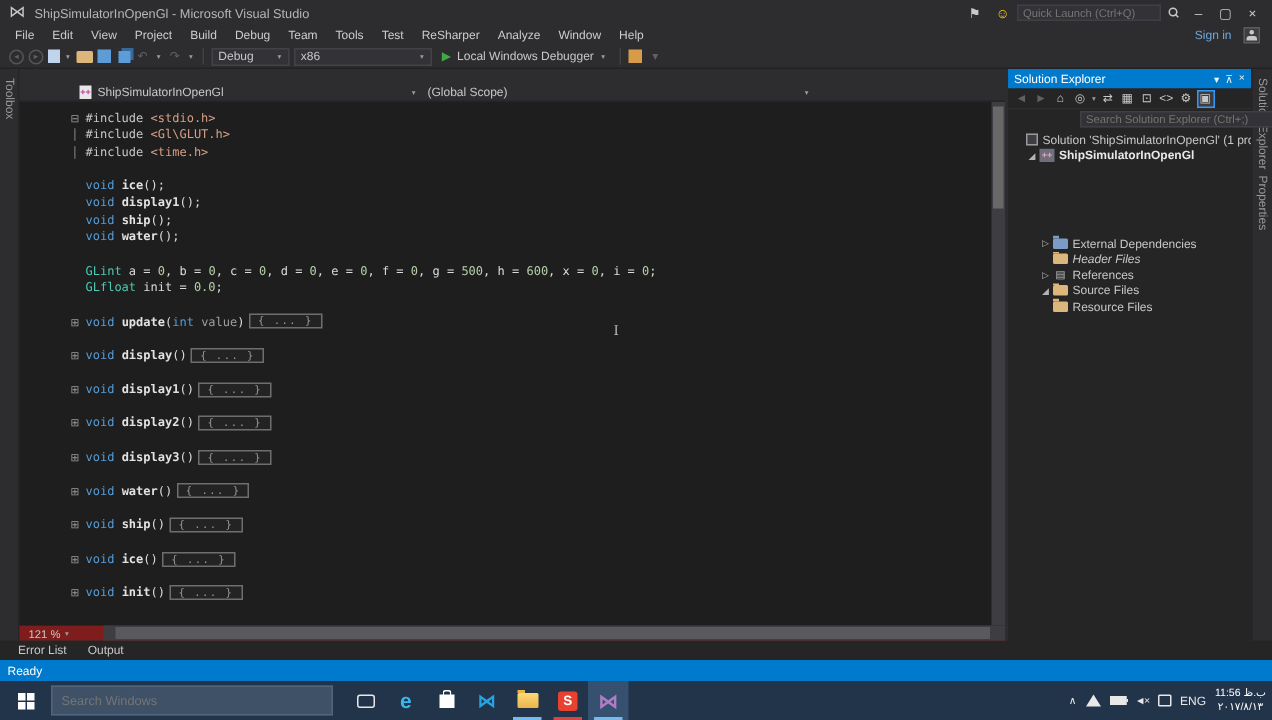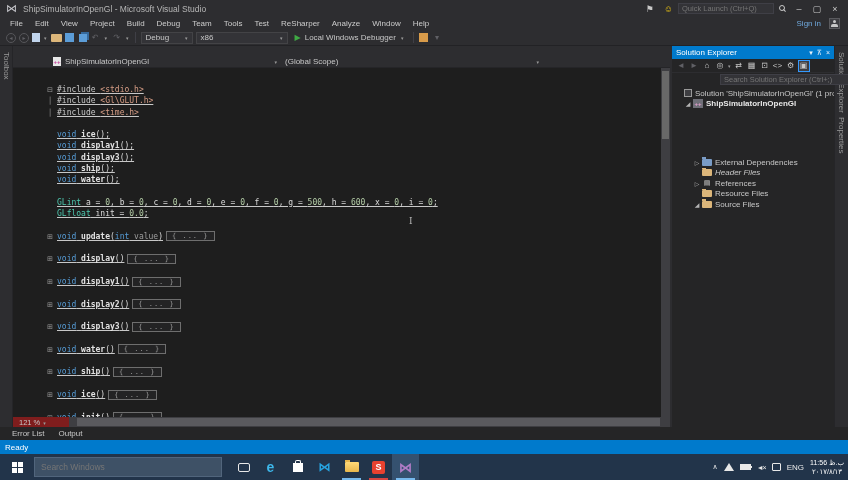--- a/index.html
+++ b/index.html
@@ -60,21 +60,21 @@
   .nav-sec { display:flex; align-items:center; height:100%; padding:0 4px; }
   #nav-file { width:268px; padding-left:40px; }
   #nav-scope { width:262px; }
   .nav-sec .lbl { flex:1; color:#c8c8c8; white-space:nowrap; overflow:hidden; }
   .nav-sec .caret { font-size:5px; color:#9a9a9a; }
   .ti-cpp-mini { color:#c33f9a; background:#e8e8e8; font-weight:bold; font-size:6px; width:8px; height:9px;
     display:inline-flex; align-items:center; justify-content:center; margin-right:4px; }
 
   #code { flex:1; background:#1e1e1e; position:relative; overflow:hidden;
     font-family:"DejaVu Sans Mono", monospace; font-size:8px; }
-  #code-lines { padding-top:16px;text-decoration:underline; }
+  #code-lines { padding-top:5px; }
   .code-line { height:11.3px; line-height:11.3px; padding-left:30px; white-space:pre; }
   .margin { display:inline-block; width:14px; text-align:center; color:#9a9a9a; font-size:7px;
     font-family:"DejaVu Sans", sans-serif; }
   .seg-pre { color:#c8c8c8; } .seg-str { color:#d69d85; } .seg-kw { color:#569cd6; }
   .seg-fn { color:#e2e2e2; font-weight:bold; } .seg-ty { color:#4ec9b0; }
   .seg-num { color:#b5cea8; } .seg-pl { color:#dcdcdc; } .seg-prm { color:#9f9f9f; }
   .fold-chip { display:inline-block; border:1px solid #6e6e6e; color:#9a9a9a; background:#232324;
     font-size:7px; line-height:8px; height:10px; padding:0 5px; margin-left:3px; letter-spacing:1px; vertical-align:middle; }
   #vscroll { position:absolute; top:0; right:0; width:9px; bottom:0; background:#3e3e42; }
   #vthumb { position:absolute; top:3px; left:1px; right:1px; height:68px; background:#686868; }
@@ -236,21 +236,20 @@
     </div>
 
     <div id="code">
       <div id="code-lines">
           <div class="code-line"><span class="margin">⊟</span><span class="seg-pre">#include </span><span class="seg-str">&lt;stdio.h&gt;</span></div>
           <div class="code-line"><span class="margin">│</span><span class="seg-pre">#include </span><span class="seg-str">&lt;Gl\GLUT.h&gt;</span></div>
           <div class="code-line"><span class="margin">│</span><span class="seg-pre">#include </span><span class="seg-str">&lt;time.h&gt;</span></div>
           <div class="code-line"><span class="margin"></span></div>
           <div class="code-line"><span class="margin"></span><span class="seg-kw">void</span><span class="seg-pl"> </span><span class="seg-fn">ice</span><span class="seg-pl">();</span></div>
           <div class="code-line"><span class="margin"></span><span class="seg-kw">void</span><span class="seg-pl"> </span><span class="seg-fn">display1</span><span class="seg-pl">();</span></div>
-          <div class="code-line"><span class="margin"></span><span class="seg-kw">void</span><span class="seg-pl"> </span><span class="seg-fn">display3</span><span class="seg-pl">();</span></div>
           <div class="code-line"><span class="margin"></span><span class="seg-kw">void</span><span class="seg-pl"> </span><span class="seg-fn">ship</span><span class="seg-pl">();</span></div>
           <div class="code-line"><span class="margin"></span><span class="seg-kw">void</span><span class="seg-pl"> </span><span class="seg-fn">water</span><span class="seg-pl">();</span></div>
           <div class="code-line"><span class="margin"></span></div>
           <div class="code-line"><span class="margin"></span><span class="seg-ty">GLint</span><span class="seg-pl"> a = </span><span class="seg-num">0</span><span class="seg-pl">, b = </span><span class="seg-num">0</span><span class="seg-pl">, c = </span><span class="seg-num">0</span><span class="seg-pl">, d = </span><span class="seg-num">0</span><span class="seg-pl">, e = </span><span class="seg-num">0</span><span class="seg-pl">, f = </span><span class="seg-num">0</span><span class="seg-pl">, g = </span><span class="seg-num">500</span><span class="seg-pl">, h = </span><span class="seg-num">600</span><span class="seg-pl">, x = </span><span class="seg-num">0</span><span class="seg-pl">, i = </span><span class="seg-num">0</span><span class="seg-pl">;</span></div>
           <div class="code-line"><span class="margin"></span><span class="seg-ty">GLfloat</span><span class="seg-pl"> init = </span><span class="seg-num">0.0</span><span class="seg-pl">;</span></div>
           <div class="code-line"><span class="margin"></span></div>
           <div class="code-line"><span class="margin">⊞</span><span class="seg-kw">void</span><span class="seg-pl"> </span><span class="seg-fn">update</span><span class="seg-pl">(</span><span class="seg-kw">int</span><span class="seg-prm"> value</span><span class="seg-pl">)</span><span class="fold-chip">{ ... }</span></div>
           <div class="code-line"><span class="margin"></span></div>
           <div class="code-line"><span class="margin">⊞</span><span class="seg-kw">void</span><span class="seg-pl"> </span><span class="seg-fn">display</span><span class="seg-pl">()</span><span class="fold-chip">{ ... }</span></div>
           <div class="code-line"><span class="margin"></span></div>
@@ -335,28 +334,28 @@
           <span class="tree-arrow"></span>
           <span class="ti ti-folder"></span>
           <span class="tree-label">Header Files</span>
         </div>
         <div class="tree-row" style="padding-left: 21px;">
           <span class="tree-arrow">▷</span>
           <span class="ti ti-refs">▤</span>
           <span class="tree-label">References</span>
         </div>
         <div class="tree-row" style="padding-left: 21px;">
+          <span class="tree-arrow">◢</span>
+          <span class="ti ti-folder"></span>
+          <span class="tree-label">Source Files</span>
+        </div>
+        <div class="tree-row" style="padding-left: 21px;">
           <span class="tree-arrow"></span>
           <span class="ti ti-folder"></span>
           <span class="tree-label">Resource Files</span>
-        </div>
-        <div class="tree-row" style="padding-left: 21px;">
-          <span class="tree-arrow">◢</span>
-          <span class="ti ti-folder"></span>
-          <span class="tree-label">Source Files</span>
         </div>
       </div>
   </div>
 
   <div id="right-strip">
     <div id="side-tabs">
         <div class="side-tab">Solution Explorer</div>
         <div class="side-tab">Properties</div>
       </div>
   </div>

